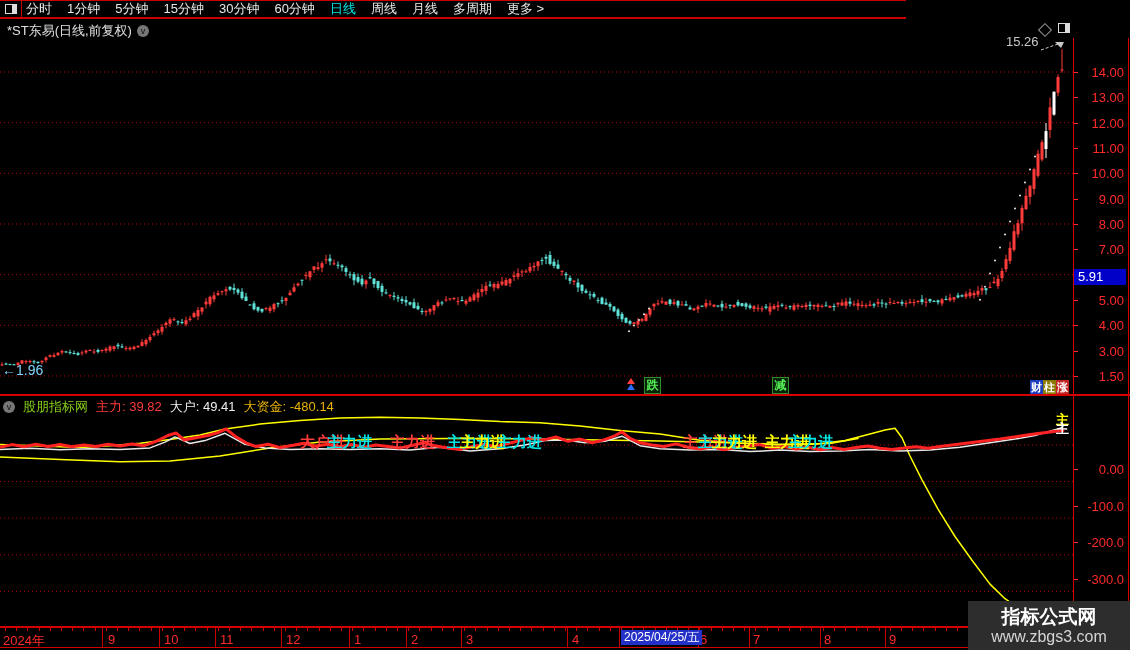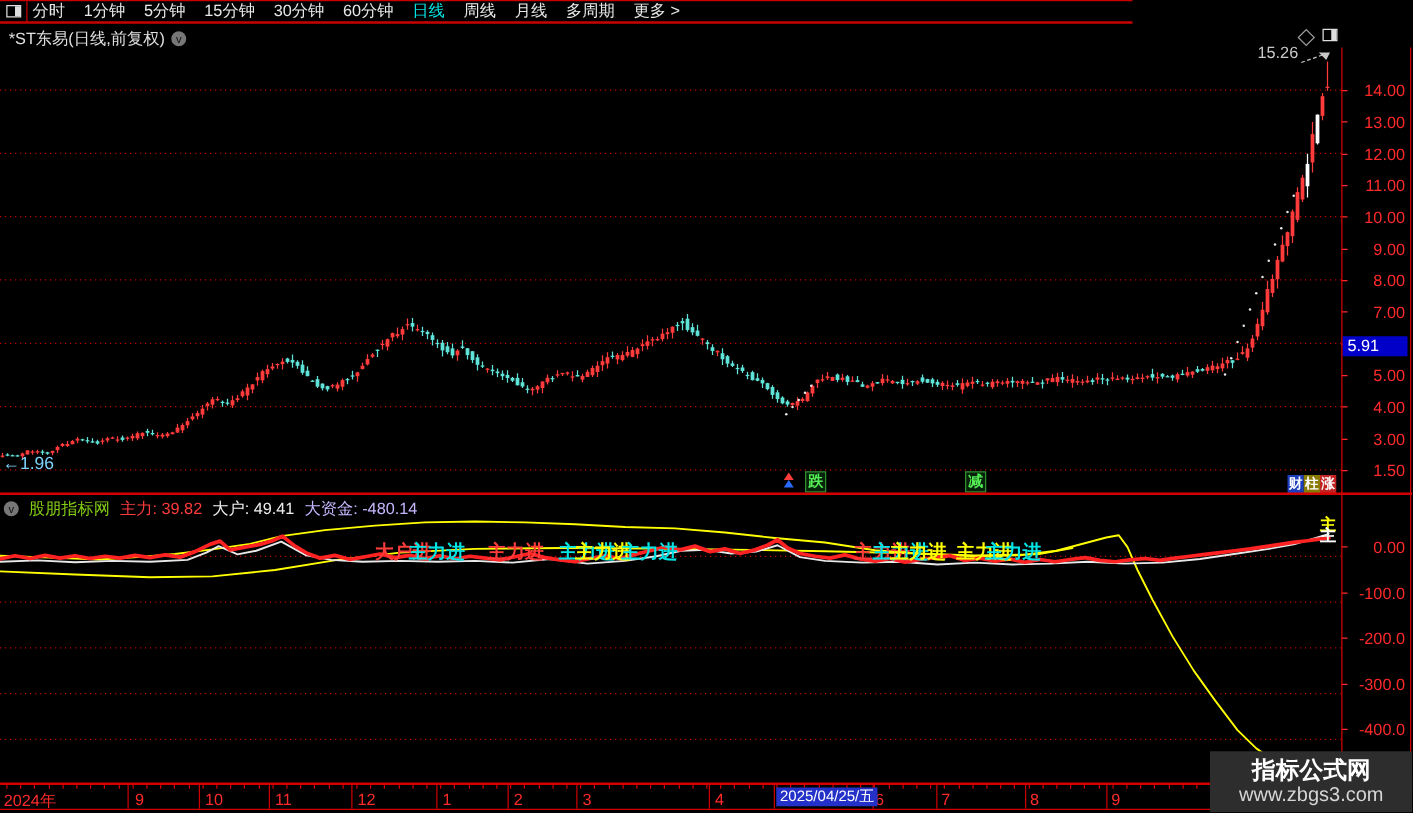--- a/index.html
+++ b/index.html
@@ -705,38 +705,38 @@
         <polyline points="0,444.6 40,446.1 80,447.6 110,445.7 140,443.2 170,439.5 200,435.1 225,428.9 260,424.1 300,420.5 340,417.9 380,417.2 420,417.9 460,419.4 500,421.6 540,422.7 580,426.0 620,430.4 660,434.0 700,440.2 740,443.2 780,445.0 815,444.3 845,440.6 870,434.0 885,430.0 895,428.2 902,437.7 910,456.0 922,479.8 938,509.1 955,536.5 972,560.3 990,584.1 1005,598.7 1020,609.0 1040,616.3 1063,620.7" fill="none" stroke="#ffff00" stroke-width="1.5" stroke-linejoin="round" stroke-linecap="round"></polyline>
         <polyline points="0,449.4 30,448.3 60,449.8 90,448.7 120,449.4 150,447.9 165,442.1 175,436.9 190,443.5 205,440.6 225,433.3 245,444.3 265,447.9 290,449.4 320,448.7 350,449.4 380,448.7 410,450.1 440,447.2 470,450.9 500,448.7 525,445.0 545,440.6 565,439.9 585,442.8 605,441.3 622,436.2 640,445.7 660,448.7 690,450.1 720,449.4 750,451.6 780,450.1 810,451.6 840,450.9 870,449.4 900,450.9 930,450.1 960,447.2 990,442.8 1015,439.1 1035,435.5 1050,431.1 1060,428.2 1063,426.9" fill="none" stroke="#e8e8e8" stroke-width="1.5" stroke-linejoin="round" stroke-linecap="round"></polyline>
         <polyline points="0,447.2 12,444.6 24,446.8 36,444.3 48,446.5 60,444.6 72,446.8 84,445.0 96,446.5 108,444.3 120,446.1 132,443.9 144,445.7 156,441.3 168,435.5 176,432.9 184,439.9 196,437.7 208,435.5 218,432.6 226,428.9 236,436.9 246,442.8 256,446.5 268,444.3 280,447.6 292,445.4 304,443.2 316,446.1 328,444.3 340,446.8 352,444.6 364,447.2 376,445.0 388,446.5 400,447.9 412,445.4 424,442.8 436,446.1 448,447.9 460,449.4 472,446.8 484,444.6 496,446.8 508,443.5 520,440.6 532,437.7 544,439.9 556,436.9 568,441.3 580,439.1 592,442.8 604,439.9 614,436.2 622,431.8 630,438.4 640,442.8 652,445.0 664,446.5 676,443.9 688,447.2 700,449.0 712,446.8 724,449.8 736,447.6 748,446.1 760,444.6 772,448.3 784,446.5 796,449.0 808,447.2 820,449.8 832,447.6 844,449.4 856,447.6 868,446.1 880,448.3 892,449.4 904,447.9 916,446.8 928,448.3 940,446.5 952,445.0 964,443.5 976,442.1 988,440.6 1000,439.1 1012,437.3 1024,435.5 1036,433.7 1046,432.6 1054,431.5 1063,430.4" fill="none" stroke="#ff2222" stroke-width="3" stroke-linejoin="round" stroke-linecap="round"></polyline>
       </svg>
   </div>
   <div id="panel-legend">
     <span class="chev-icon">v</span>
     <span style="color:#84cc16;">股朋指标网</span>
   <span class="pl-item" style="color: rgb(255, 59, 59);">主力: 39.82</span>
       <span class="pl-item" style="color: rgb(238, 238, 238);">大户: 49.41</span>
-      <span class="pl-item" style="color: #c4b5fd;">大资金: -480.14</span>
+      <span class="pl-item" style="color: #eab308;">大资金: -480.14</span>
     </div>
   <div id="panel-signals">
       <div class="panel-sig" style="left:300px;top:434px;color:#ff3b3b;">大户进</div>
       <div class="panel-sig" style="left:327px;top:434px;color:#00e5e5;">主力进</div>
       <div class="panel-sig" style="left:390px;top:434px;color:#ff3b3b;">主力进</div>
       <div class="panel-sig" style="left:447px;top:434px;color:#00e5e5;">主力进</div>
       <div class="panel-sig" style="left:460px;top:434px;color:#ffff00;">主力进</div>
       <div class="panel-sig" style="left:497px;top:434px;color:#00e5e5;">主力进</div>
       <div class="panel-sig" style="left:683px;top:434px;color:#ff3b3b;">主力进</div>
       <div class="panel-sig" style="left:698px;top:434px;color:#00e5e5;">主力进</div>
       <div class="panel-sig" style="left:712px;top:434px;color:#ffff00;">主力进</div>
       <div class="panel-sig" style="left:765px;top:434px;color:#ffff00;">主力进</div>
       <div class="panel-sig" style="left:788px;top:434px;color:#00e5e5;">主力进</div>
       <div class="panel-sig" style="left:1056px;top:412px;color:#ffff00;font-size:13px;">主</div>
       <div class="panel-sig" style="left:1056px;top:421px;color:#ffffff;font-size:13px;">主</div>
     </div>
-  <div class="abs" id="panel-axis" style="left:1073px;top:388px;width:57px;height:230px;">
+  <div class="abs" id="panel-axis" style="left:1073px;top:420px;width:57px;height:230px;">
       <div class="ax-lbl" style="top:43px;">0.00</div>
       <div class="tick" style="left:0;top:49px;"></div>
       <div class="ax-lbl" style="top:79.60000000000002px;">-100.0</div>
       <div class="tick" style="left:0;top:85.60000000000002px;"></div>
       <div class="ax-lbl" style="top:116.20000000000005px;">-200.0</div>
       <div class="tick" style="left:0;top:122.20000000000005px;"></div>
       <div class="ax-lbl" style="top:152.79999999999995px;">-300.0</div>
       <div class="tick" style="left:0;top:158.79999999999995px;"></div>
       <div class="ax-lbl" style="top:189.39999999999998px;">-400.0</div>
       <div class="tick" style="left:0;top:195.39999999999998px;"></div>

